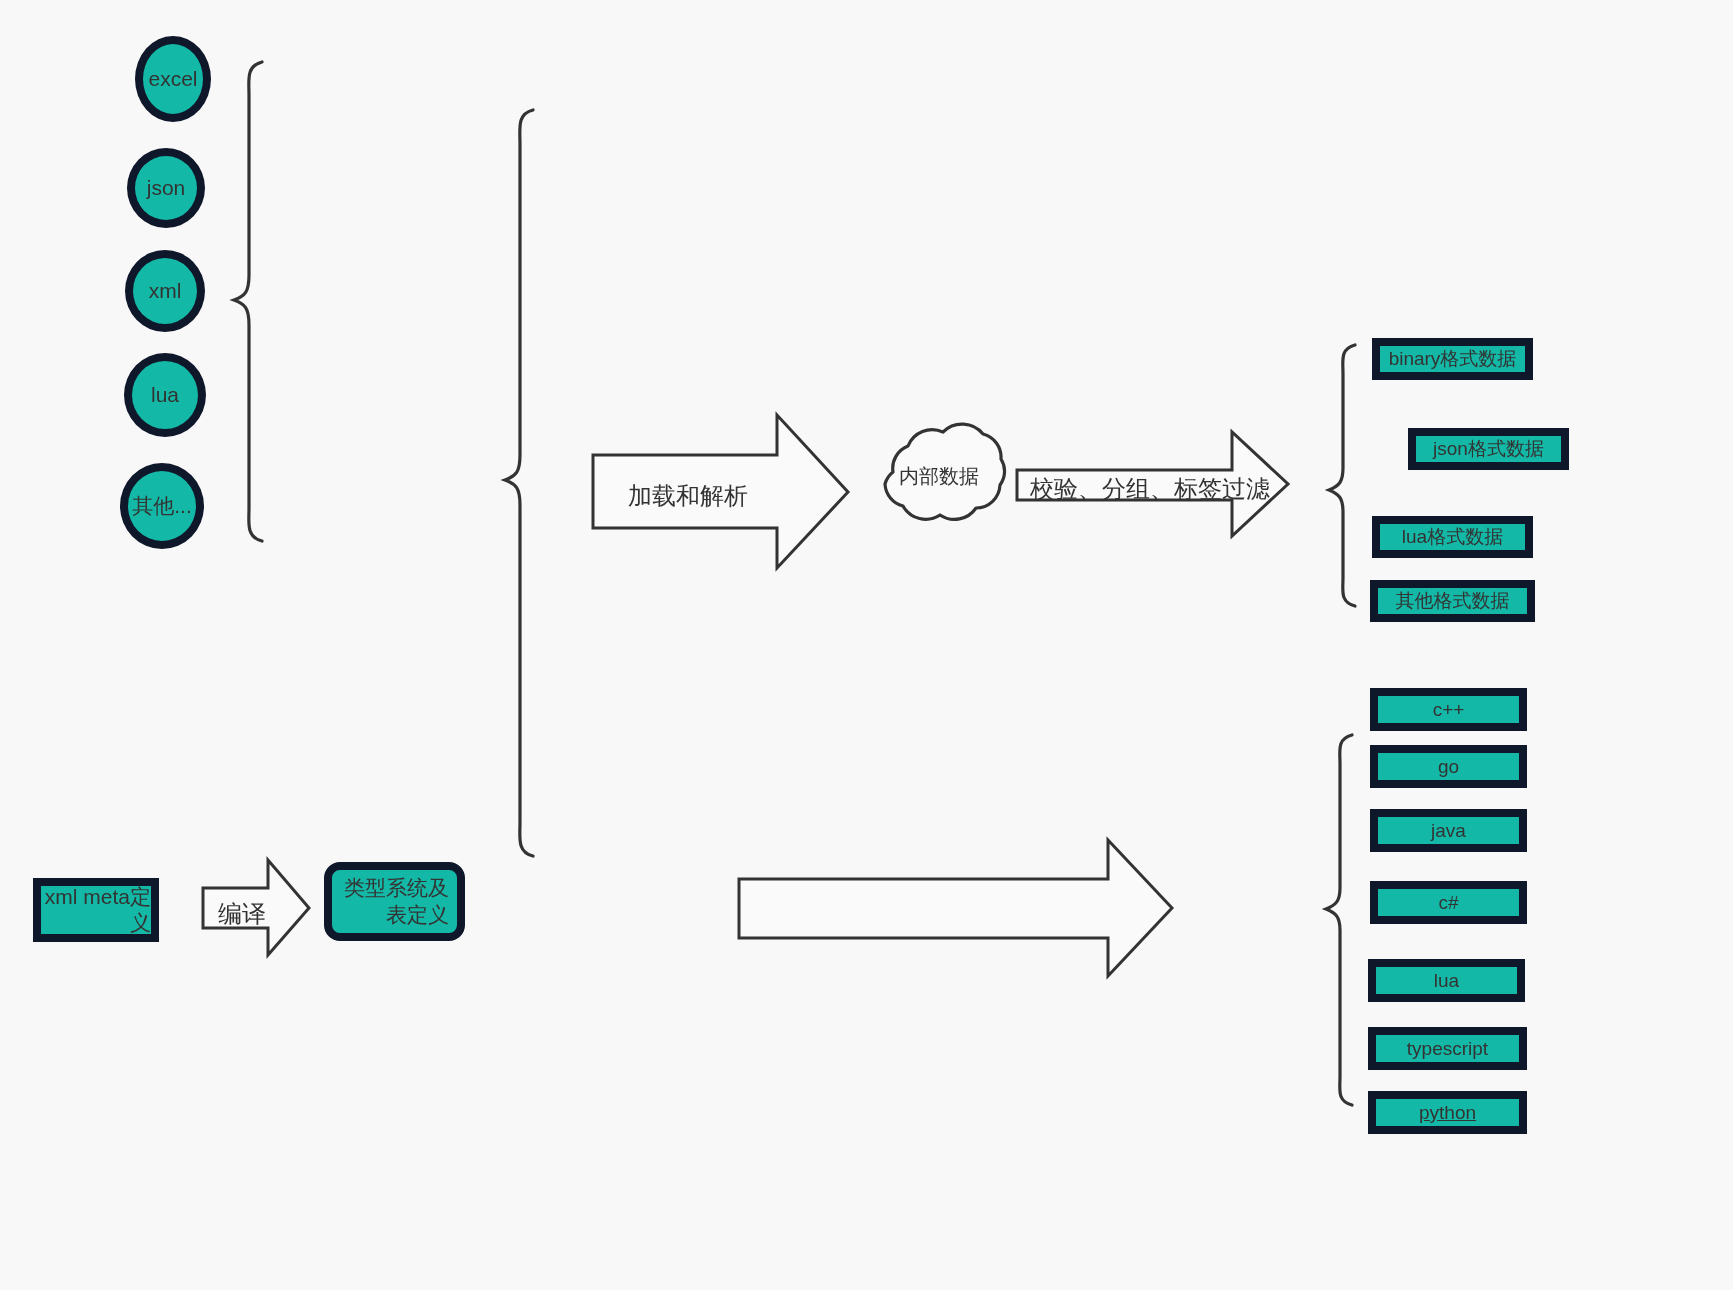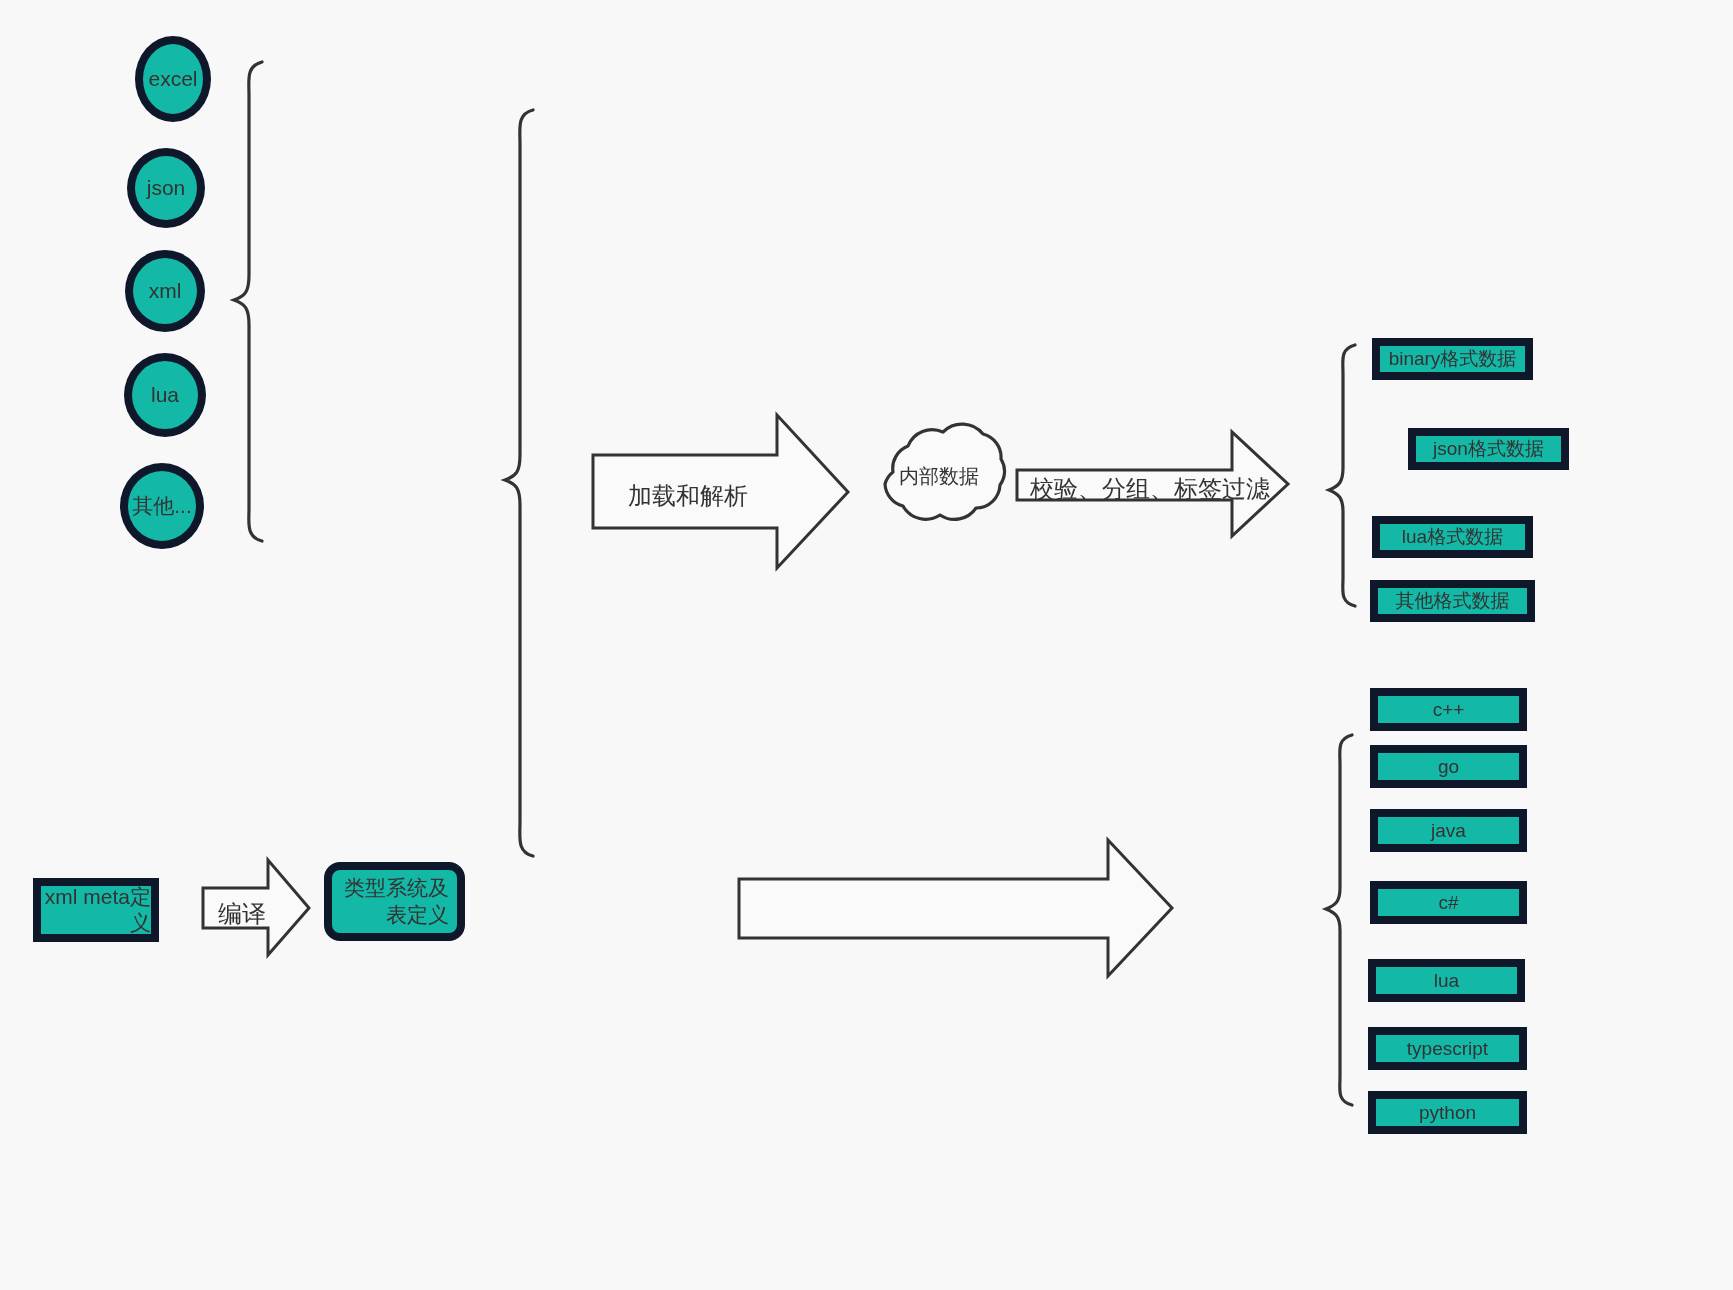--- a/index.html
+++ b/index.html
@@ -232,21 +232,21 @@
   </div>
 
   <div class="node rect small-rect" style="left:1368px; top:959px; width:157px; height:43px;">
     <span>lua</span>
   </div>
 
   <div class="node rect small-rect" style="left:1368px; top:1027px; width:159px; height:43px;">
     <span>typescript</span>
   </div>
 
-  <div class="node rect small-rect" style="left:1368px; top:1091px; width:159px; height:43px;">
+  <div class="node rect small-rect" style="left:1368px; top:1091px; width:159px; height:43px;text-decoration:underline;">
     <span>python</span>
   </div>
 
   <div class="node rect" style="left:33px; top:878px; width:126px; height:64px;">
     <span>xml meta定义</span>
   </div>
 
   <div class="node rect-round" style="left:324px; top:862px; width:141px; height:79px; padding:0 8px;">
     <span>类型系统及表定义</span>
   </div>

